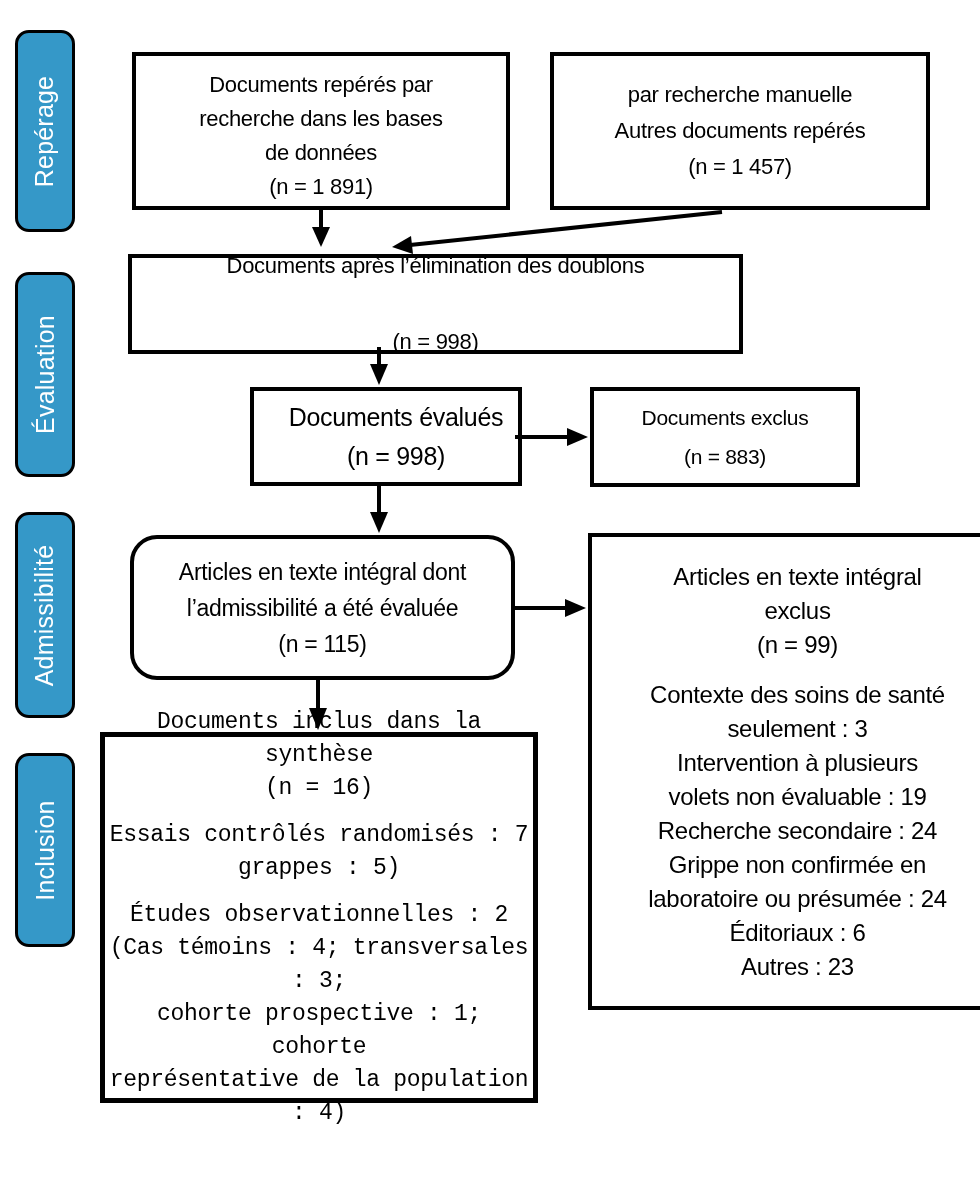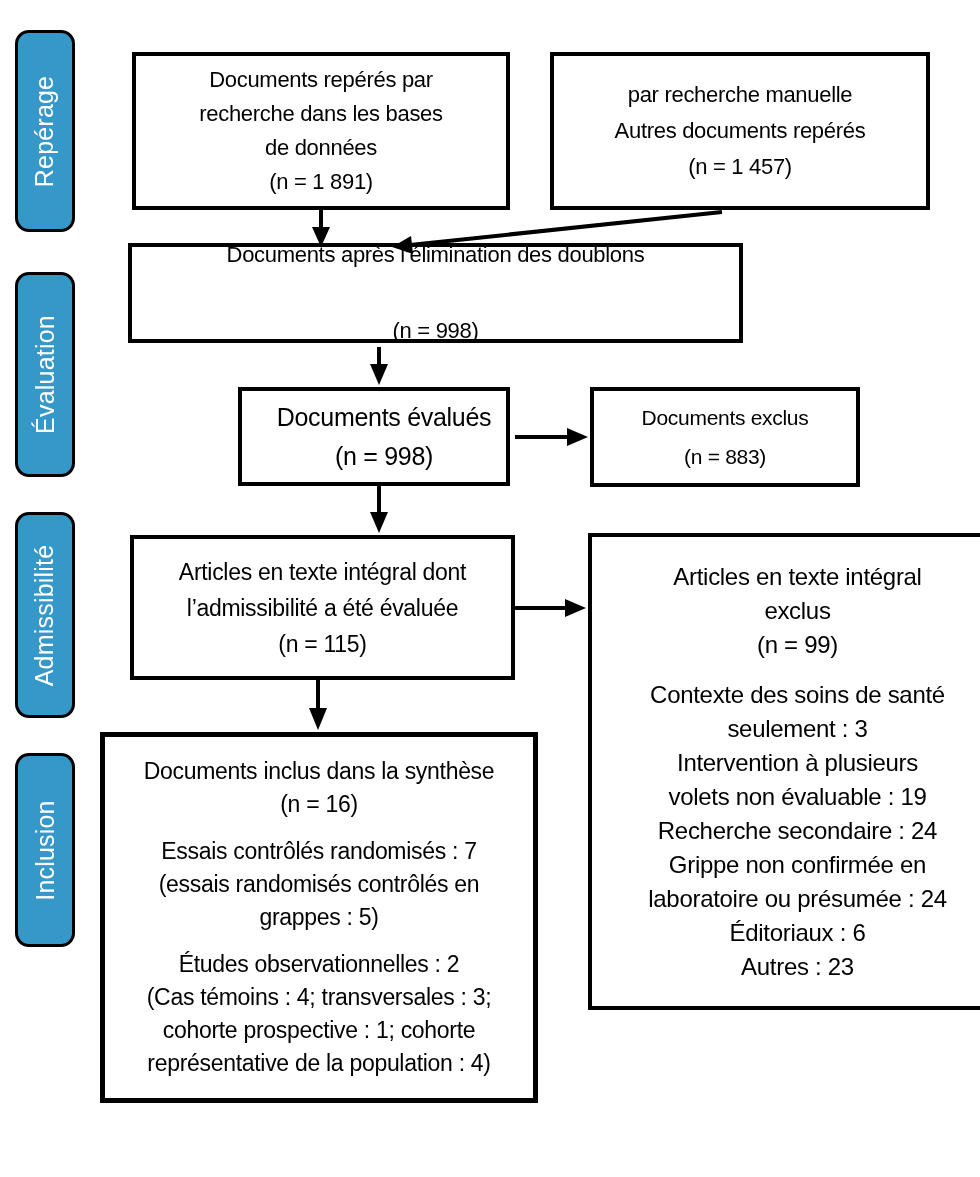--- a/index.html
+++ b/index.html
@@ -22,28 +22,28 @@
   #stage-evaluation{top:272px;height:205px;}
   #stage-admissibilite{top:512px;height:206px;}
   #stage-inclusion{top:753px;height:194px;}
   
   .fbox{
     position:absolute;background:#fff;border:4px solid #000;box-sizing:border-box;
     display:flex;flex-direction:column;justify-content:center;align-items:center;
     text-align:center;letter-spacing:-0.3px;line-height:34px;font-size:22px;
     padding:2px 4px;
   }
-  #box-identified-db{left:132px;top:52px;width:378px;height:158px;}
+  #box-identified-db{left:132px;top:52px;width:378px;height:158px;justify-content:flex-end;}
   #box-identified-manual{left:550px;top:52px;width:380px;height:158px;line-height:36px;}
-  #box-dedup{left:128px;top:243px;width:615px;height:100px;line-height:36px;gap:40px;}
-  #box-screened{left:238px;top:387px;width:272px;height:99px;font-size:25px;line-height:39px;padding-left:24px;}
+  #box-dedup{left:128px;top:254px;width:615px;height:100px;line-height:36px;gap:40px;}
+  #box-screened{left:250px;top:387px;width:272px;height:99px;font-size:25px;line-height:39px;padding-left:24px;}
   #box-screened-excluded{left:590px;top:387px;width:270px;height:100px;font-size:21px;line-height:39px;}
-  #box-fulltext{left:130px;top:535px;width:385px;height:145px;font-size:23px;line-height:36px;}
+  #box-fulltext{left:130px;top:535px;width:385px;height:145px;font-size:23px;line-height:36px;border-radius:27px;}
   #box-fulltext-excluded{left:588px;top:533px;width:419px;height:477px;font-size:24px;line-height:34px;}
-  #box-included{left:100px;top:732px;width:438px;height:371px;border-width:5px;font-size:23px;line-height:33px;}
+  #box-included{left:100px;top:732px;width:438px;height:371px;border-width:5px;font-size:23px;line-height:33px;font-family:Liberation Mono, monospace;}
   .gap14{height:14px;flex:none;}
   .gap16{height:16px;flex:none;}
   .ln{width:100%;}
   
   .overlay{position:absolute;left:0;top:0;width:980px;height:1177px;pointer-events:none;}
   .overlay line{stroke:#000;stroke-width:4;}
   .overlay polygon{fill:#000;stroke:none;}
 </style>
 </head>
 <body>
@@ -111,21 +111,20 @@
     <div class="ln">laboratoire ou présumée : 24</div>
     <div class="ln">Éditoriaux : 6</div>
     <div class="ln">Autres : 23</div>
   </div>
 
   <div class="fbox" id="box-included">
     <div class="ln">Documents inclus dans la synthèse</div>
     <div class="ln">(n = 16)</div>
     <div class="gap14"></div>
     <div class="ln">Essais contrôlés randomisés : 7</div>
-    <div class="ln">(essais randomisés contrôlés en</div>
     <div class="ln">grappes : 5)</div>
     <div class="gap14"></div>
     <div class="ln">Études observationnelles : 2</div>
     <div class="ln">(Cas témoins : 4; transversales : 3;</div>
     <div class="ln">cohorte prospective : 1; cohorte</div>
     <div class="ln">représentative de la population : 4)</div>
   </div>
 
   <svg class="overlay" viewBox="0 0 980 1177" xmlns="http://www.w3.org/2000/svg">
     <g>

